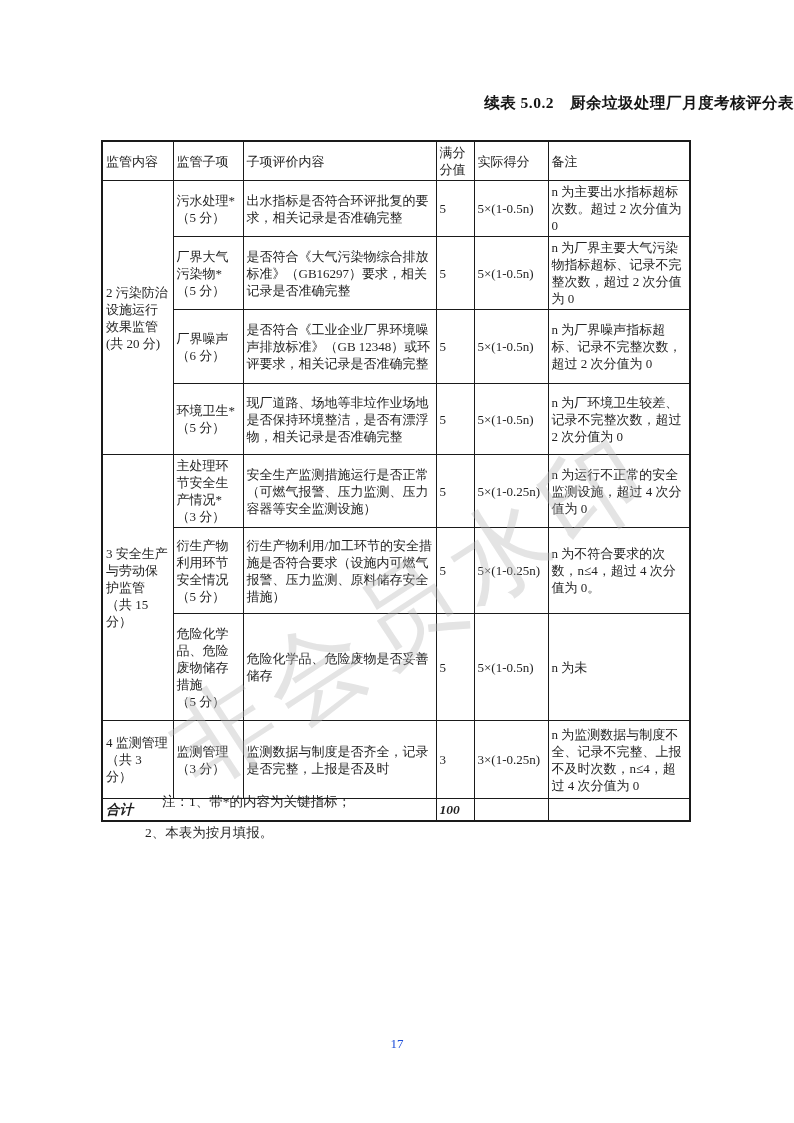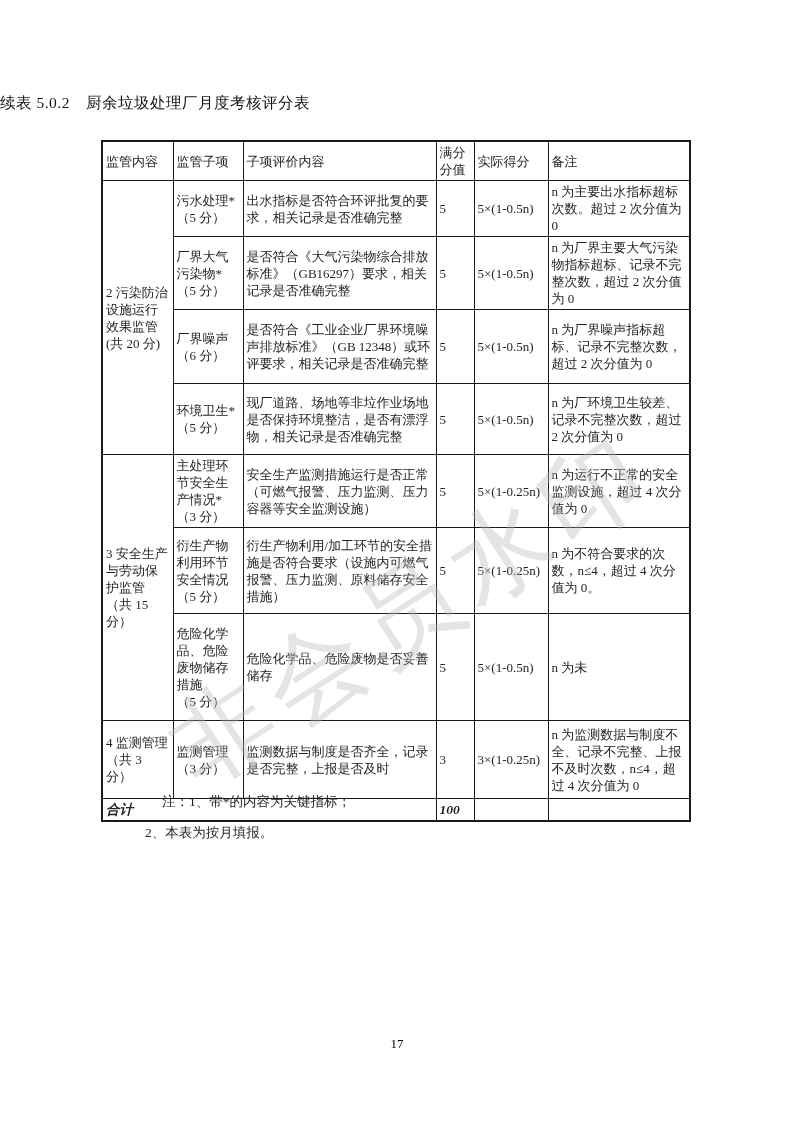--- a/index.html
+++ b/index.html
@@ -9,23 +9,23 @@
     position: relative;
     font-family: "Liberation Serif", "DejaVu Serif", serif;
     color: #1f1f1f;
     overflow: hidden;
   }
   .page { position: absolute; inset: 0; background: #ffffff; }
 
   .doc-title {
     position: absolute;
     top: 93px; left: 0; width: 100%;
-    text-align: left;
+    text-align: right;
     font-size: 15.5px;
-    font-weight: normal;
+    font-weight: bold;
     letter-spacing: 0.5px;
     color: #141414;
   }
 
   table.main {
     position: absolute;
     left: 101px; top: 140px;
     width: 588px;
     border-collapse: collapse;
     table-layout: fixed;
@@ -68,21 +68,21 @@
     z-index: 1;
   }
   .notes .note-row { white-space: pre; margin-left: 45px; }
   .notes .note-line2 { margin-top: 13px; margin-left: 28px; }
 
   .page-number {
     position: absolute;
     top: 1036px; left: 0; width: 100%;
     text-align: center;
     font-size: 13px;
-    color: #000000;
+    color: #1d4ed8;
   }
 
   .watermark {
     position: absolute;
     left: 135px; top: 535px;
     width: 580px;
     transform: rotate(-33deg);
     font-size: 100px;
     letter-spacing: 10px;
     white-space: nowrap;

